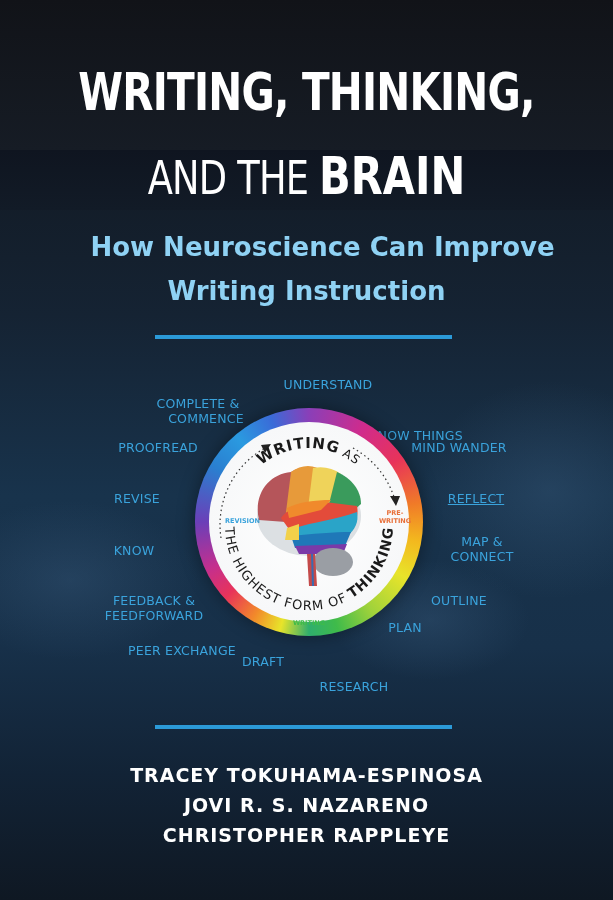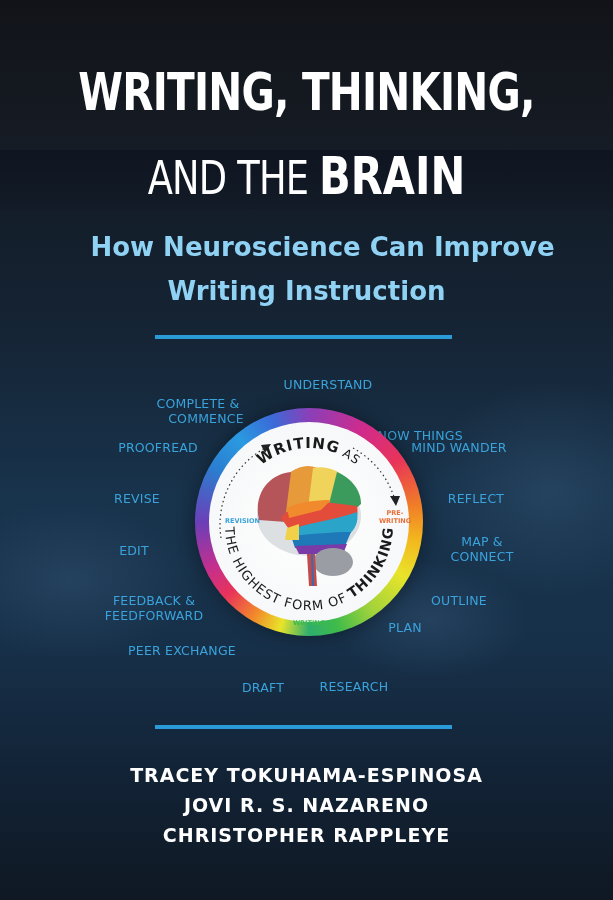--- a/index.html
+++ b/index.html
@@ -61,30 +61,30 @@
 
   <div class="rule rule1"></div>
 
   <div class="kw" style="left:308px;top:377px;margin-left:20px;">UNDERSTAND</div>
   <div class="kw" style="left:416px;top:396px;margin-top:32px;">KNOW THINGS</div>
   <div class="kw" style="left:198px;top:396px;">COMPLETE &amp;</div>
   <div class="kw" style="left:206px;top:411px;">COMMENCE</div>
   <div class="kw" style="left:158px;top:440px;">PROOFREAD</div>
   <div class="kw" style="left:459px;top:440px;">MIND WANDER</div>
   <div class="kw" style="left:137px;top:491px;">REVISE</div>
-  <div class="kw" style="left:476px;top:491px;">REFLECT</div>
-  <div class="kw" style="left:134px;top:543px;">EDIT</div>
+  <div class="kw" style="left:476px;top:491px;text-decoration:underline;">REFLECT</div>
+  <div class="kw" style="left:134px;top:543px;">KNOW</div>
   <div class="kw" style="left:482px;top:534px;">MAP &amp;</div>
   <div class="kw" style="left:482px;top:549px;">CONNECT</div>
   <div class="kw" style="left:154px;top:593px;">FEEDBACK &amp;</div>
   <div class="kw" style="left:154px;top:608px;">FEEDFORWARD</div>
   <div class="kw" style="left:459px;top:593px;">OUTLINE</div>
   <div class="kw" style="left:182px;top:643px;">PEER EXCHANGE</div>
   <div class="kw" style="left:405px;top:620px;">PLAN</div>
-  <div class="kw" style="left:263px;top:680px;">DRAFT</div>
+  <div class="kw" style="left:263px;top:654px;">DRAFT</div>
   <div class="kw" style="left:354px;top:679px;">RESEARCH</div>
 
   <div class="ring"></div>
   <div class="disc"></div>
 
   <svg class="disc-svg" viewBox="0 0 228 228">
     <defs>
       <path id="arcTop" d="M 40 114 A 74 74 0 0 1 188 114" fill="none"></path>
       <path id="arcBottom" d="M 30 118 A 84 84 0 0 0 198 118" fill="none"></path>
     </defs>

